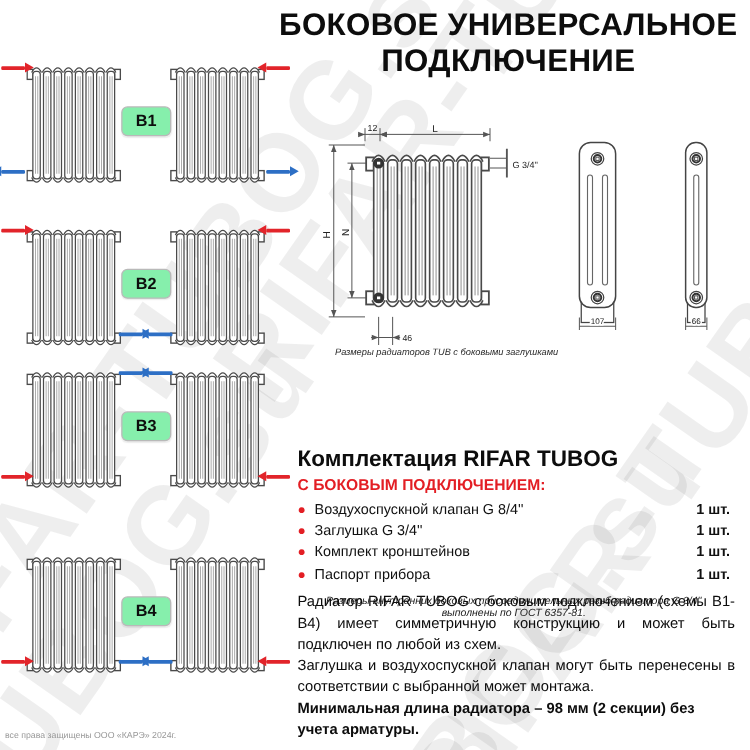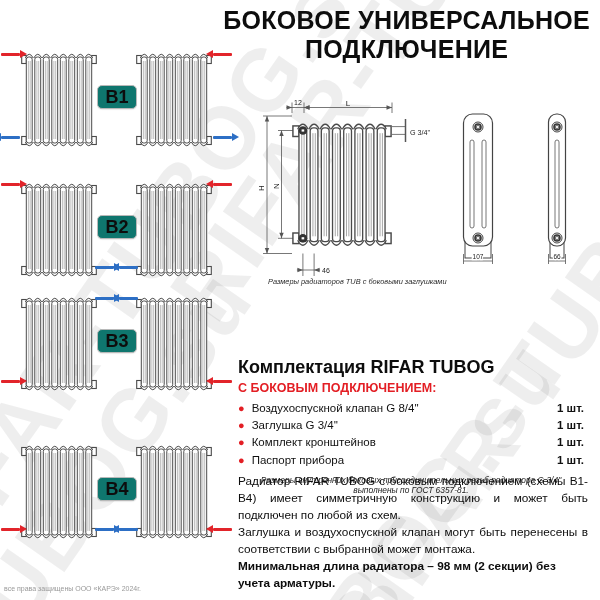--- a/index.html
+++ b/index.html
@@ -11,22 +11,22 @@
 
   .page { position:absolute; inset:0; z-index:1; }
 
   .title { position:absolute; top:6px; right:10px; text-align:center; font-weight:800;
            font-size:25px; line-height:1.14; letter-spacing:0.3px; color:#0d0d0d; }
 
   
   .scheme-row { position:absolute; left:0; width:235px; height:112px; }
   .rad { position:absolute; top:4px; }
   .scheme-label { position:absolute; left:97px; top:41px; width:40px; height:24px;
-                  background:#0f766e; border:1px solid #b9b9b9; border-radius:5px;
-                  font-weight:700; font-size:18px; line-height:22px; text-align:center; color:#0d0d0d;
+                  background:#86efac; border:1px solid #b9b9b9; border-radius:5px;
+                  font-weight:700; font-size:13px; line-height:22px; text-align:center; color:#0d0d0d;
                   box-shadow:0 1px 1px rgba(0,0,0,0.08); }
   .arrow { position:absolute; height:2.6px; width:19px; border-radius:1px; }
   .arrow.red  { background:#e2242a; }
   .arrow.blue { background:#2d6fc5; }
   .arrow.right::after { content:""; position:absolute; left:100%; top:50%; transform:translateY(-50%);
       border-top:4.6px solid transparent; border-bottom:4.6px solid transparent; border-left:7.5px solid #000; }
   .arrow.left::after  { content:""; position:absolute; right:100%; top:50%; transform:translateY(-50%);
       border-top:4.6px solid transparent; border-bottom:4.6px solid transparent; border-right:7.5px solid #000; }
   .arrow.red.right::after  { border-left-color:#e2242a; }
   .arrow.blue.right::after { border-left-color:#2d6fc5; }

